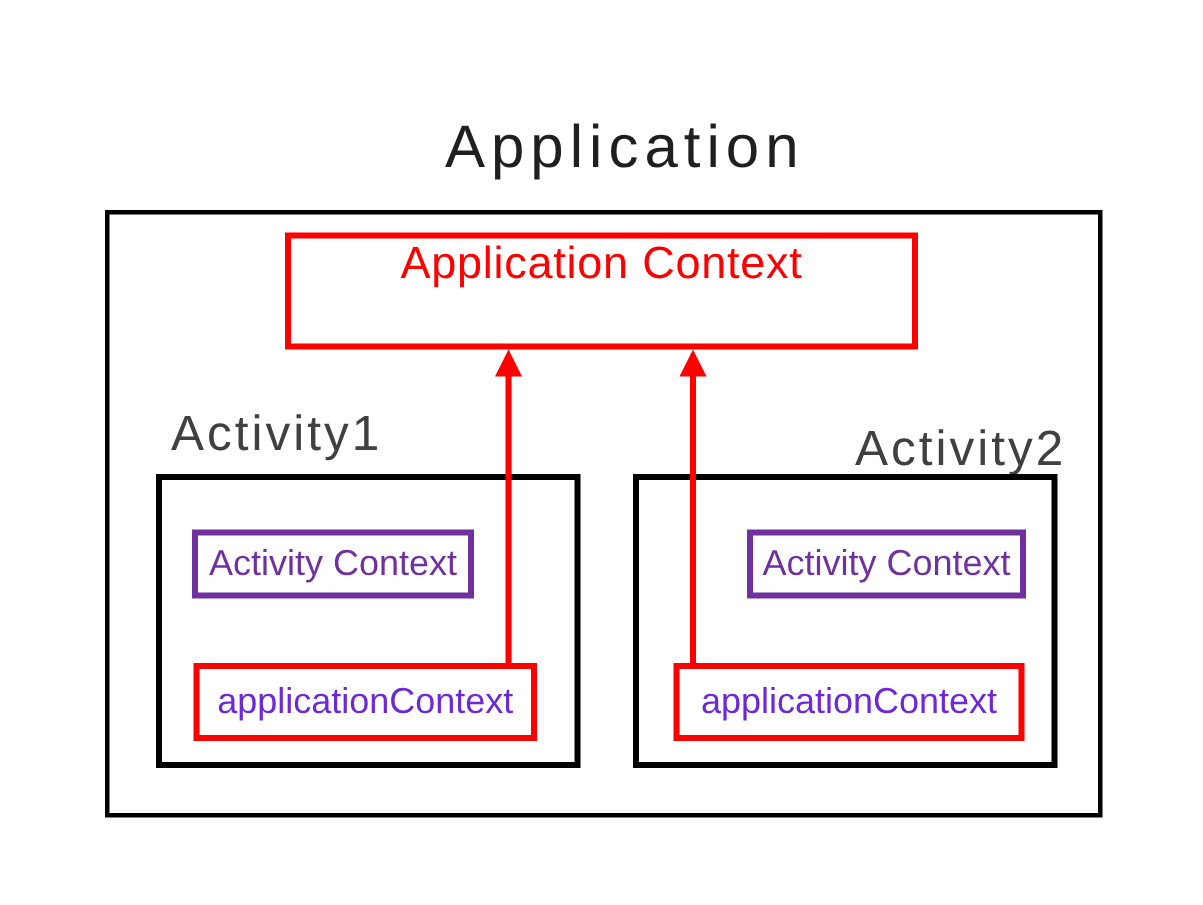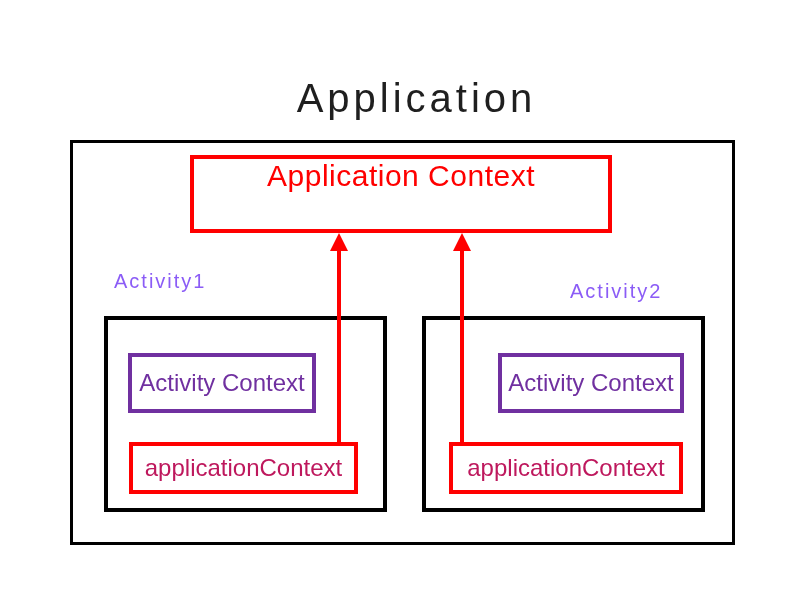--- a/index.html
+++ b/index.html
@@ -42,39 +42,39 @@
     background: #ffffff;
   }
   .app-ctx-box span {
     color: #ff0000;
     font-size: 30px;
     letter-spacing: 0.5px;
   }
 
   .activity-label {
     top: 270px;
-    font-size: 20px;
+    font-size: 33px;
     letter-spacing: 2px;
-    color: #8b5cf6;
+    color: #404040;
   }
   .activity-label.a1 { left: 114px; }
   .activity-label.a2 { left: 570px; margin-top: 10px; }
 
   .activity-box {
     top: 316px;
     width: 283px; height: 196px;
     border: 4px solid #000000;
     background: transparent;
   }
   .activity-box.a1 { left: 104px; }
   .activity-box.a2 { left: 422px; }
 
   .purple-box {
     top: 353px;
-    height: 60px;
+    height: 46px;
     border: 4px solid #7030a0;
     display: flex; align-items: center; justify-content: center;
     background: #ffffff;
   }
   .purple-box.p1 { left: 128px; width: 188px; }
   .purple-box.p2 { left: 498px; width: 186px; }
   .purple-box span {
     color: #7030a0;
     font-size: 24px;
   }
@@ -82,21 +82,21 @@
   .red-small-box {
     top: 442px;
     height: 52px;
     border: 4px solid #ff0000;
     display: flex; align-items: center; justify-content: center;
     background: #ffffff;
   }
   .red-small-box.r1 { left: 129px; width: 229px; }
   .red-small-box.r2 { left: 449px; width: 234px; }
   .red-small-box span {
-    color: #be185d;
+    color: #6d28d9;
     font-size: 24px;
   }
 
   .arrow-line {
     width: 4px;
     top: 248px;
     height: 194px;
     background: #ff0000;
   }
   .arrow-line.a1 { left: 337px; }

